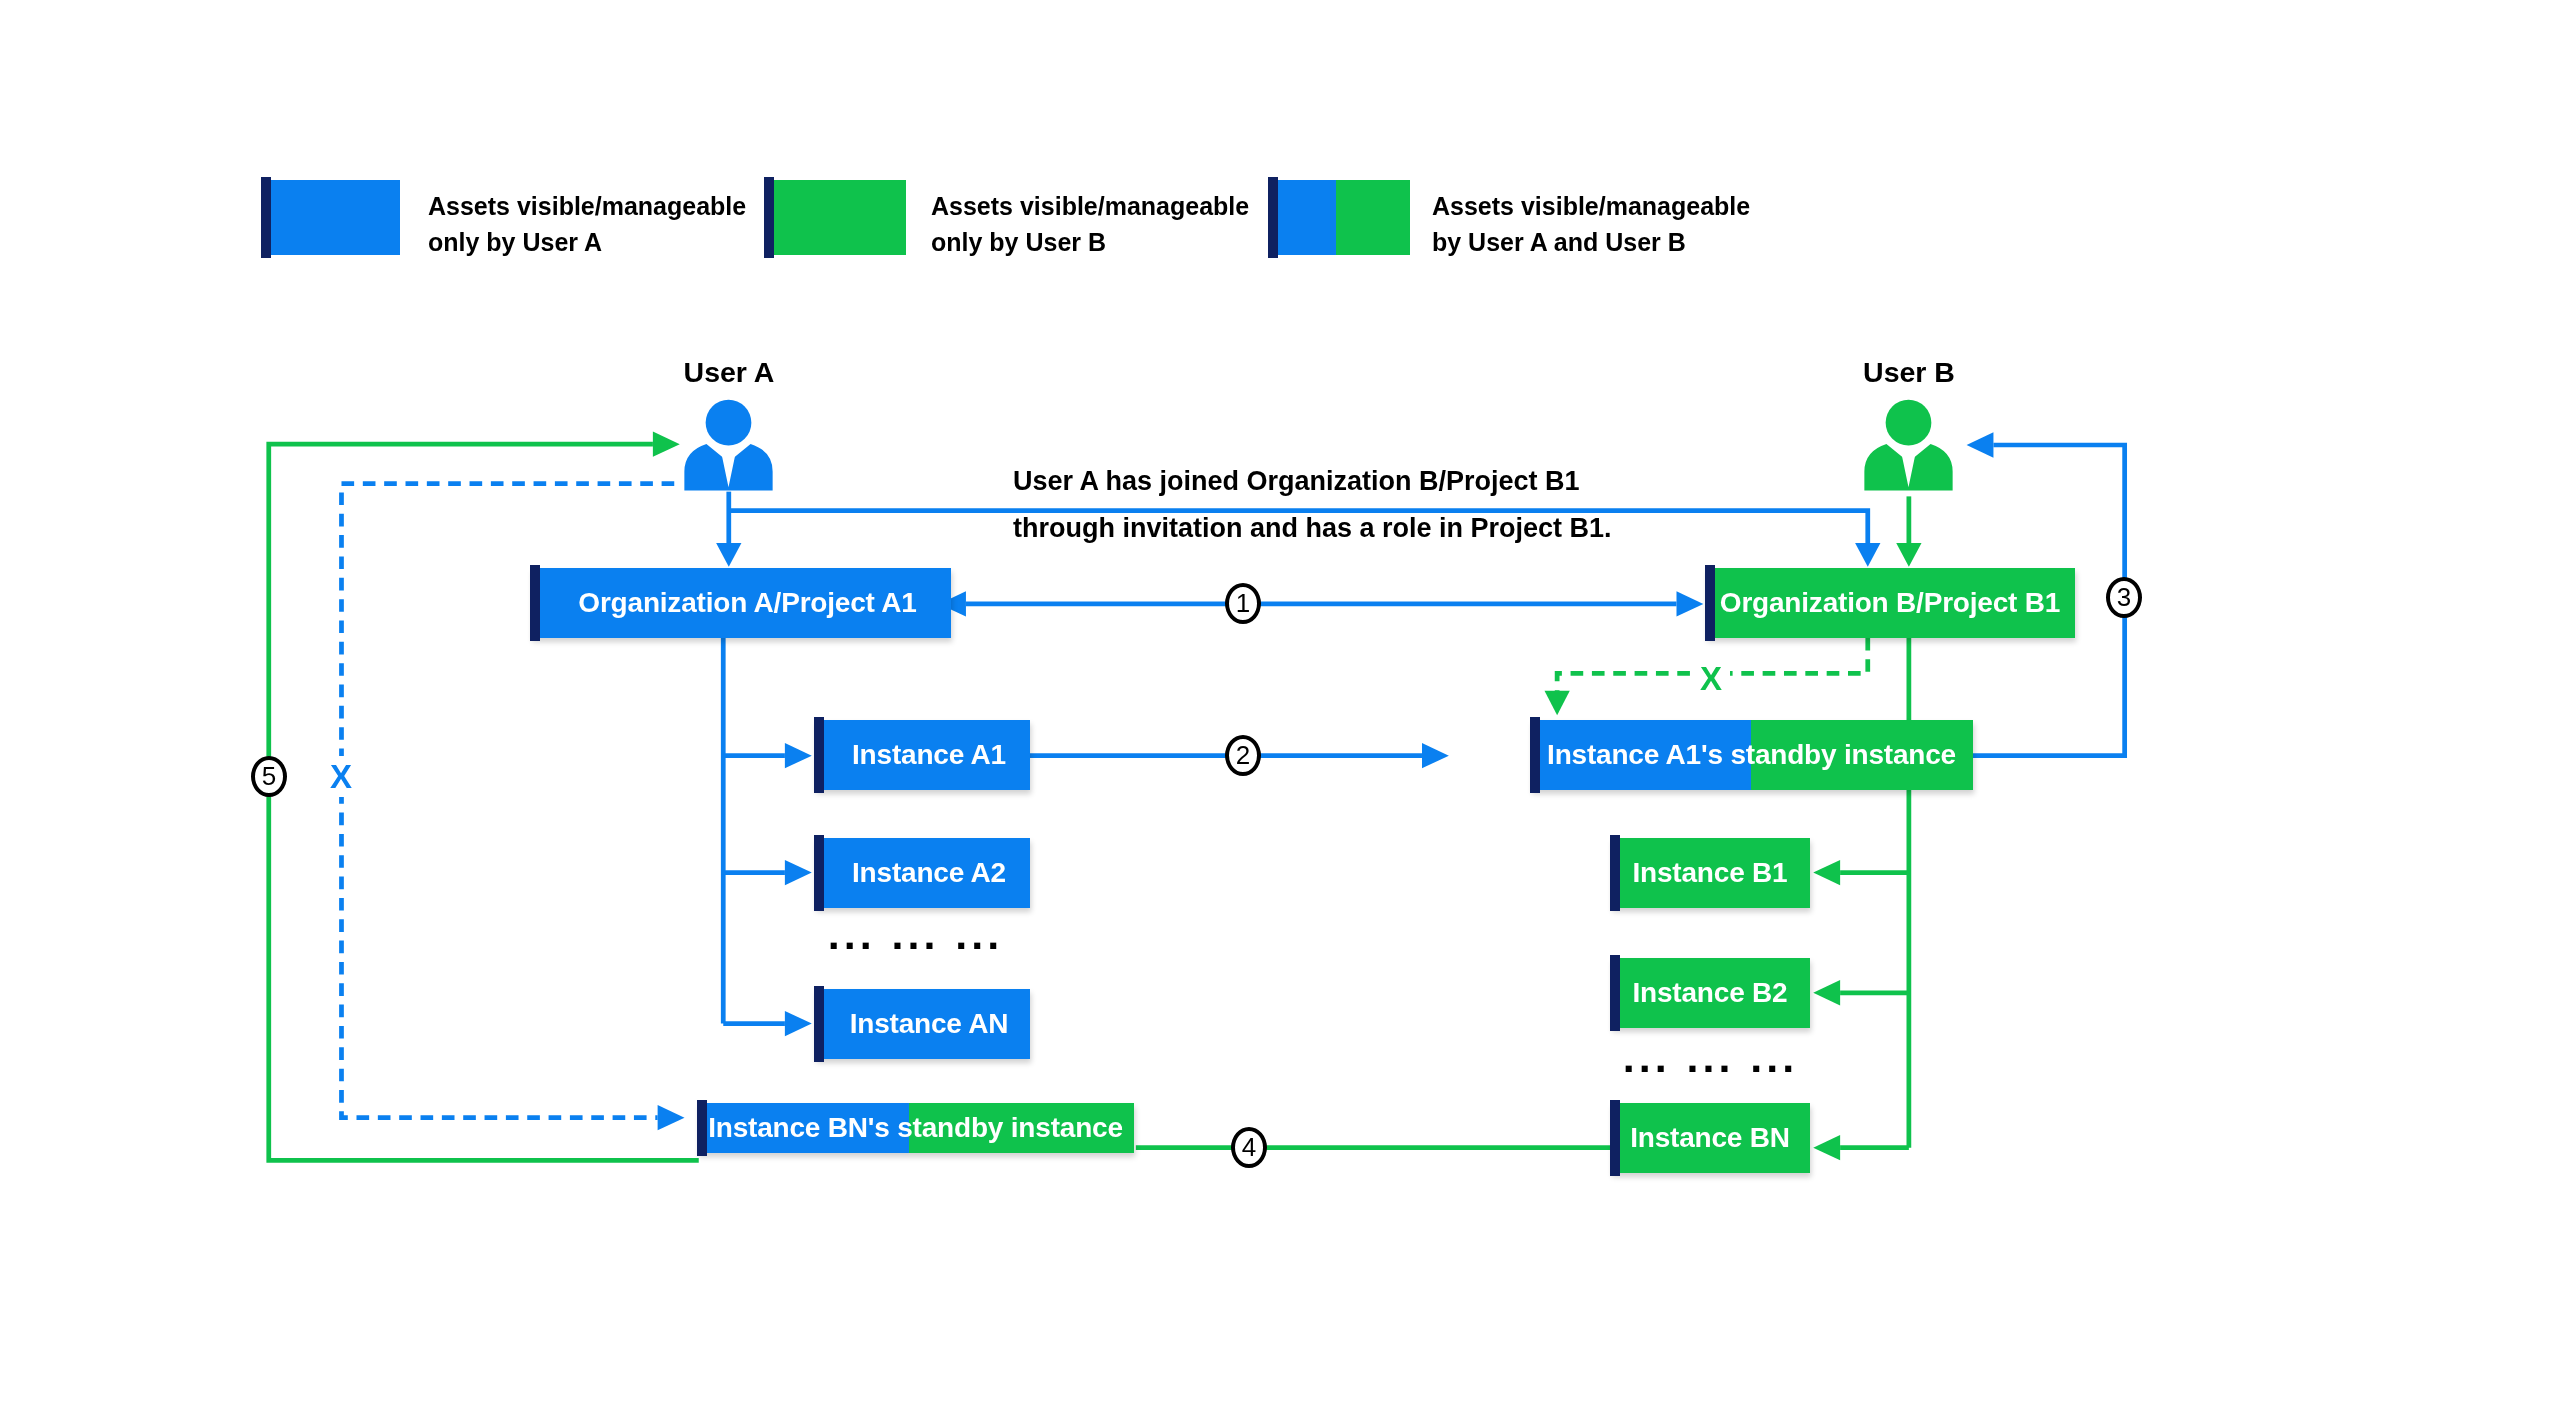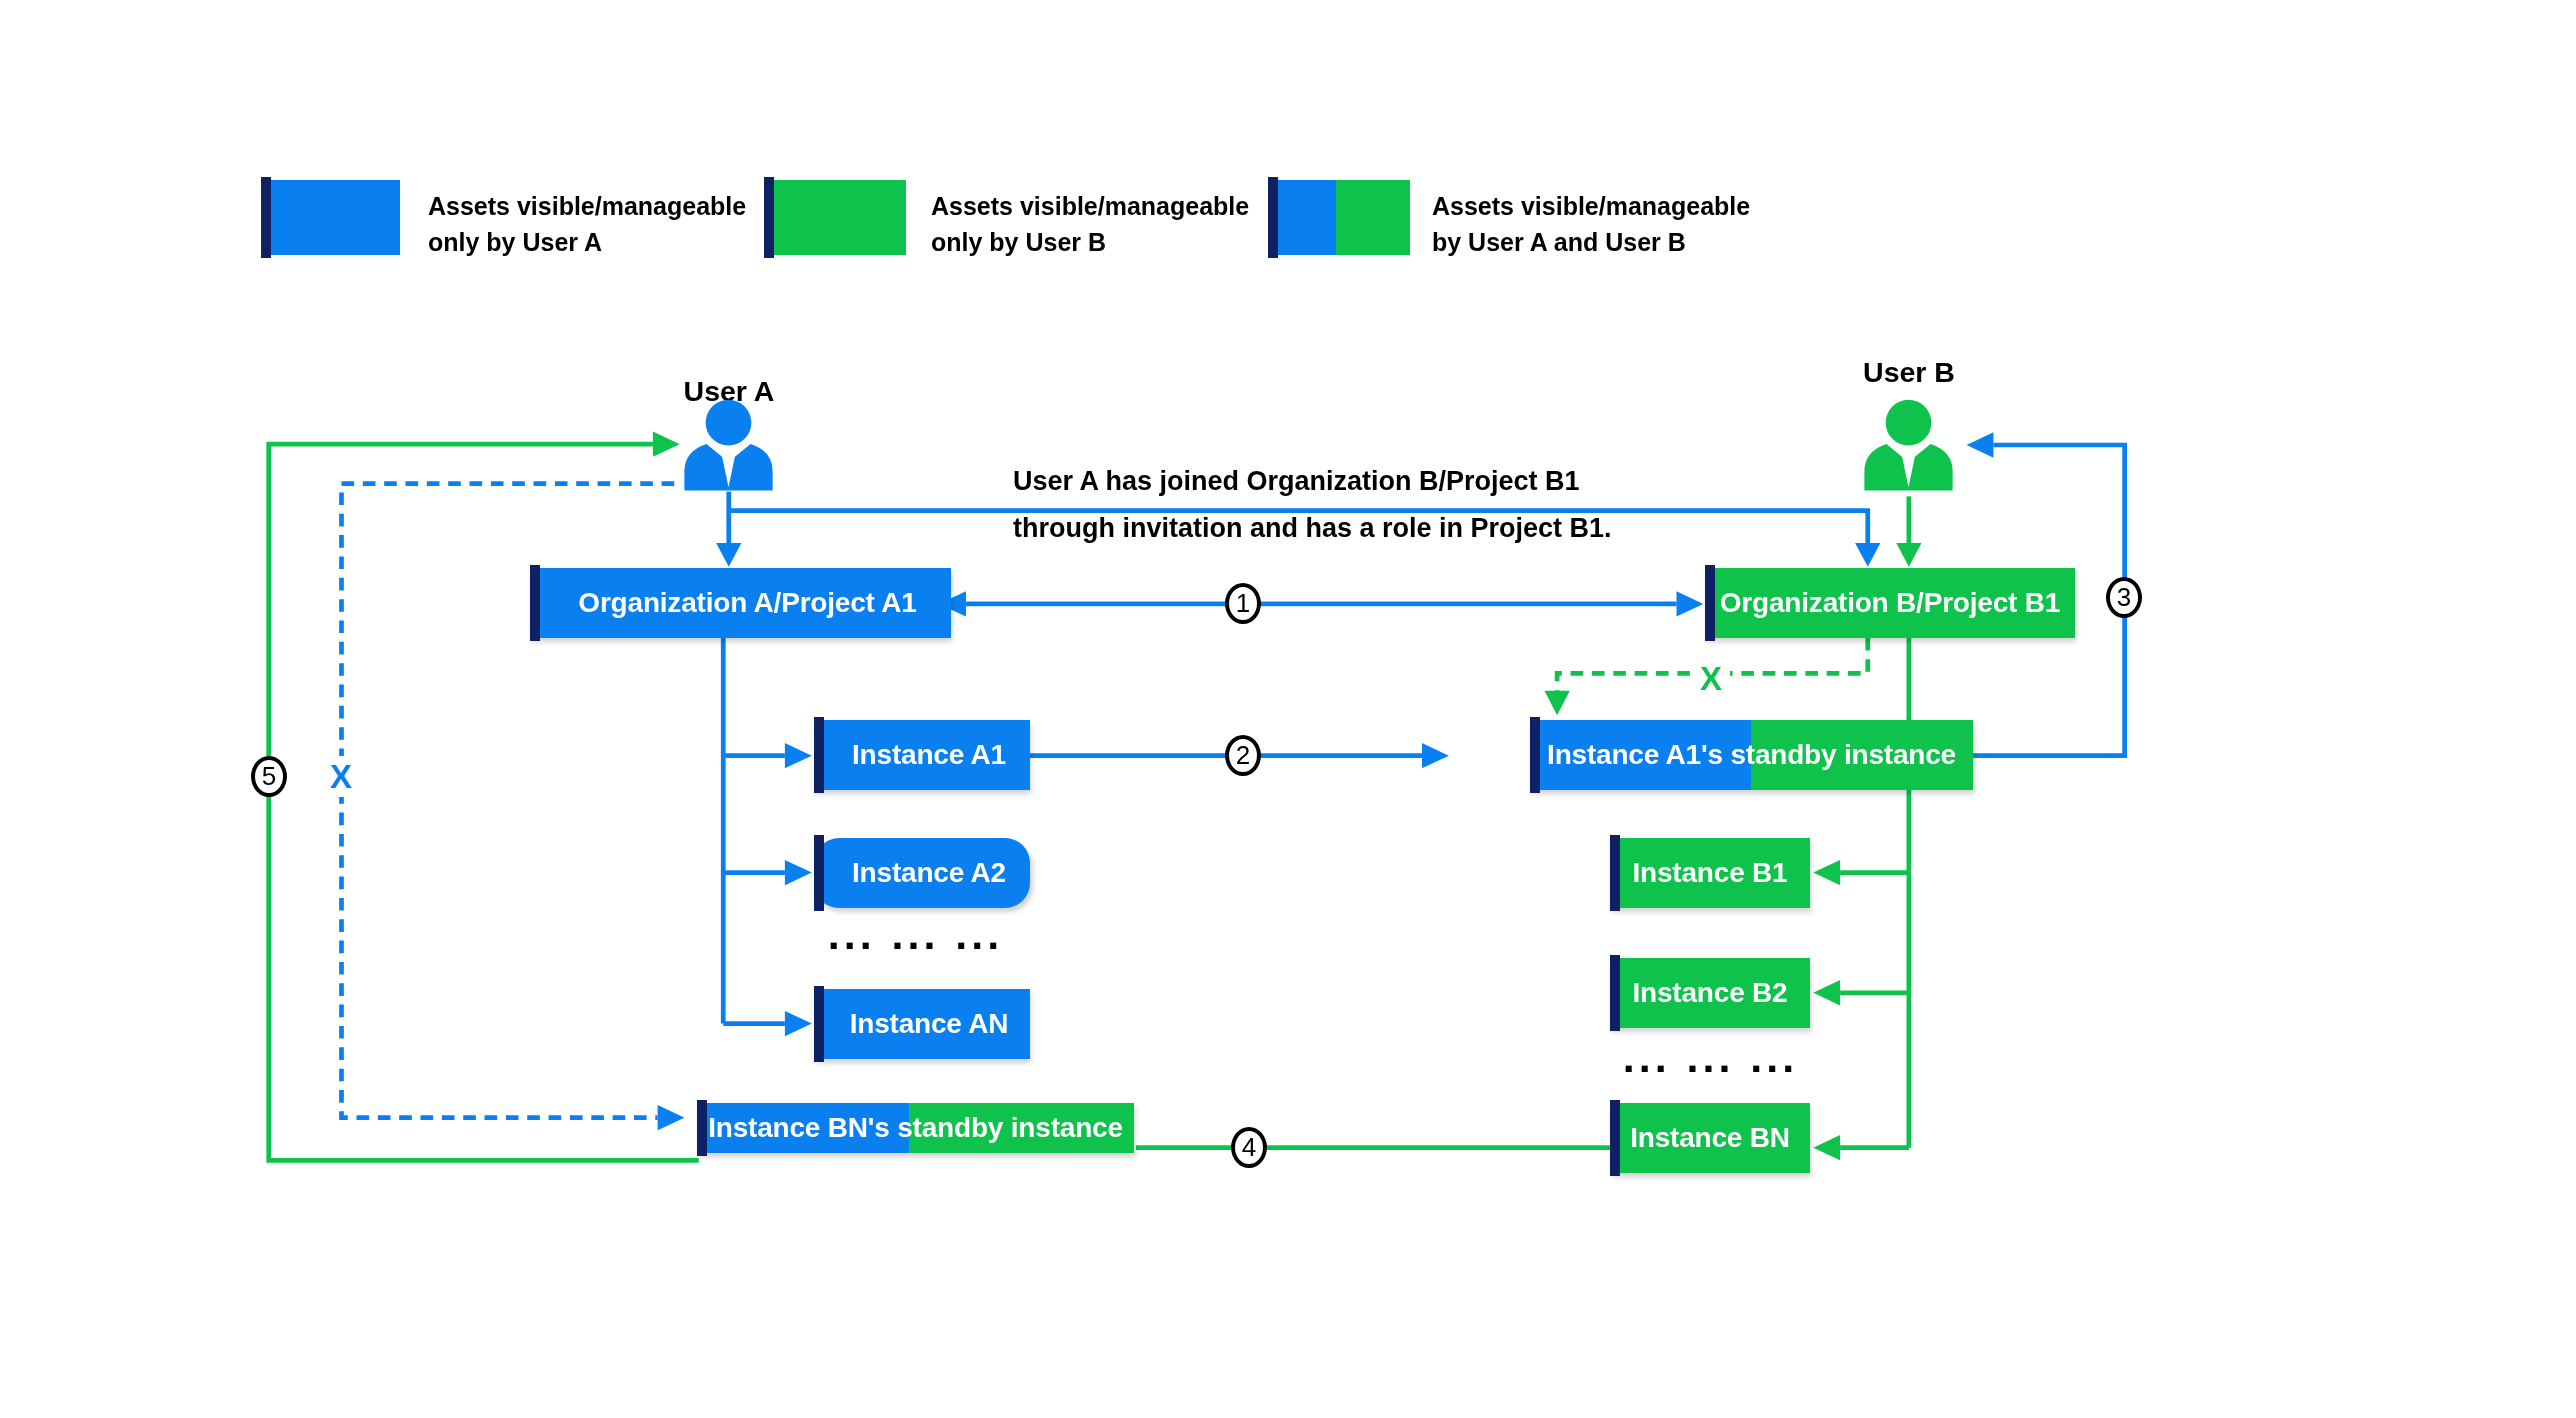--- a/index.html
+++ b/index.html
@@ -26,21 +26,21 @@
     position:absolute;top:188px;font-size:25px;font-weight:700;color:#000;
     line-height:36px;white-space:nowrap;
   }
   .lt1{left:428px;} .lt2{left:931px;} .lt3{left:1432px;}
 
   
   .user-label{
     position:absolute;top:356px;width:190px;text-align:center;
     font-size:28.5px;font-weight:700;color:#000;
   }
-  .ul-a{left:634px;margin-top:19px;} .ul-b{left:1814px;}
+  .ul-a{left:634px;} .ul-b{left:1814px;}
   .user-icon{position:absolute;width:95px;height:93px;}
   .ui-a{left:681px;top:399px;} .ui-b{left:1861px;top:399px;}
 
   
   .annotation{
     position:absolute;left:1013px;top:439px;
     font-size:27px;font-weight:700;color:#000;line-height:47px;white-space:nowrap;margin-top:19px;
   }
 
   
@@ -54,21 +54,21 @@
     background:#0f2161;
   }
   .b-blue{background:#0a80f0;padding-left:14px;}
   .b-green{background:#0fc24c;}
   .b-split50{background:linear-gradient(to right,#0a80f0 0 50%,#0fc24c 50% 100%);}
   .b-split48{background:linear-gradient(to right,#0a80f0 0 48.5%,#0fc24c 48.5% 100%);}
   .p-org-a{left:530px;top:568px;width:407px;height:70px;}
   .p-org-b{left:1705px;top:568px;width:370px;height:70px;}
   .p-a1{left:814px;top:720px;width:202px;height:70px;}
   .p-sba1{left:1530px;top:720px;width:443px;height:70px;text-align:right;}
-  .p-a2{left:814px;top:838px;width:202px;height:70px;border-radius:25px;}
+  .p-a2{left:814px;top:838px;width:202px;height:70px;}
   .p-an{left:814px;top:989px;width:202px;height:70px;}
   .p-b1{left:1610px;top:838px;width:200px;height:70px;}
   .p-b2{left:1610px;top:958px;width:200px;height:70px;}
   .p-bn{left:1610px;top:1103px;width:200px;height:70px;}
   .p-sbbn{left:697px;top:1103px;width:437px;height:50px;}
 
   
   .marker{
     position:absolute;width:36px;height:41px;box-sizing:border-box;
     border:4px solid #000;border-radius:50%;background:#fff;

